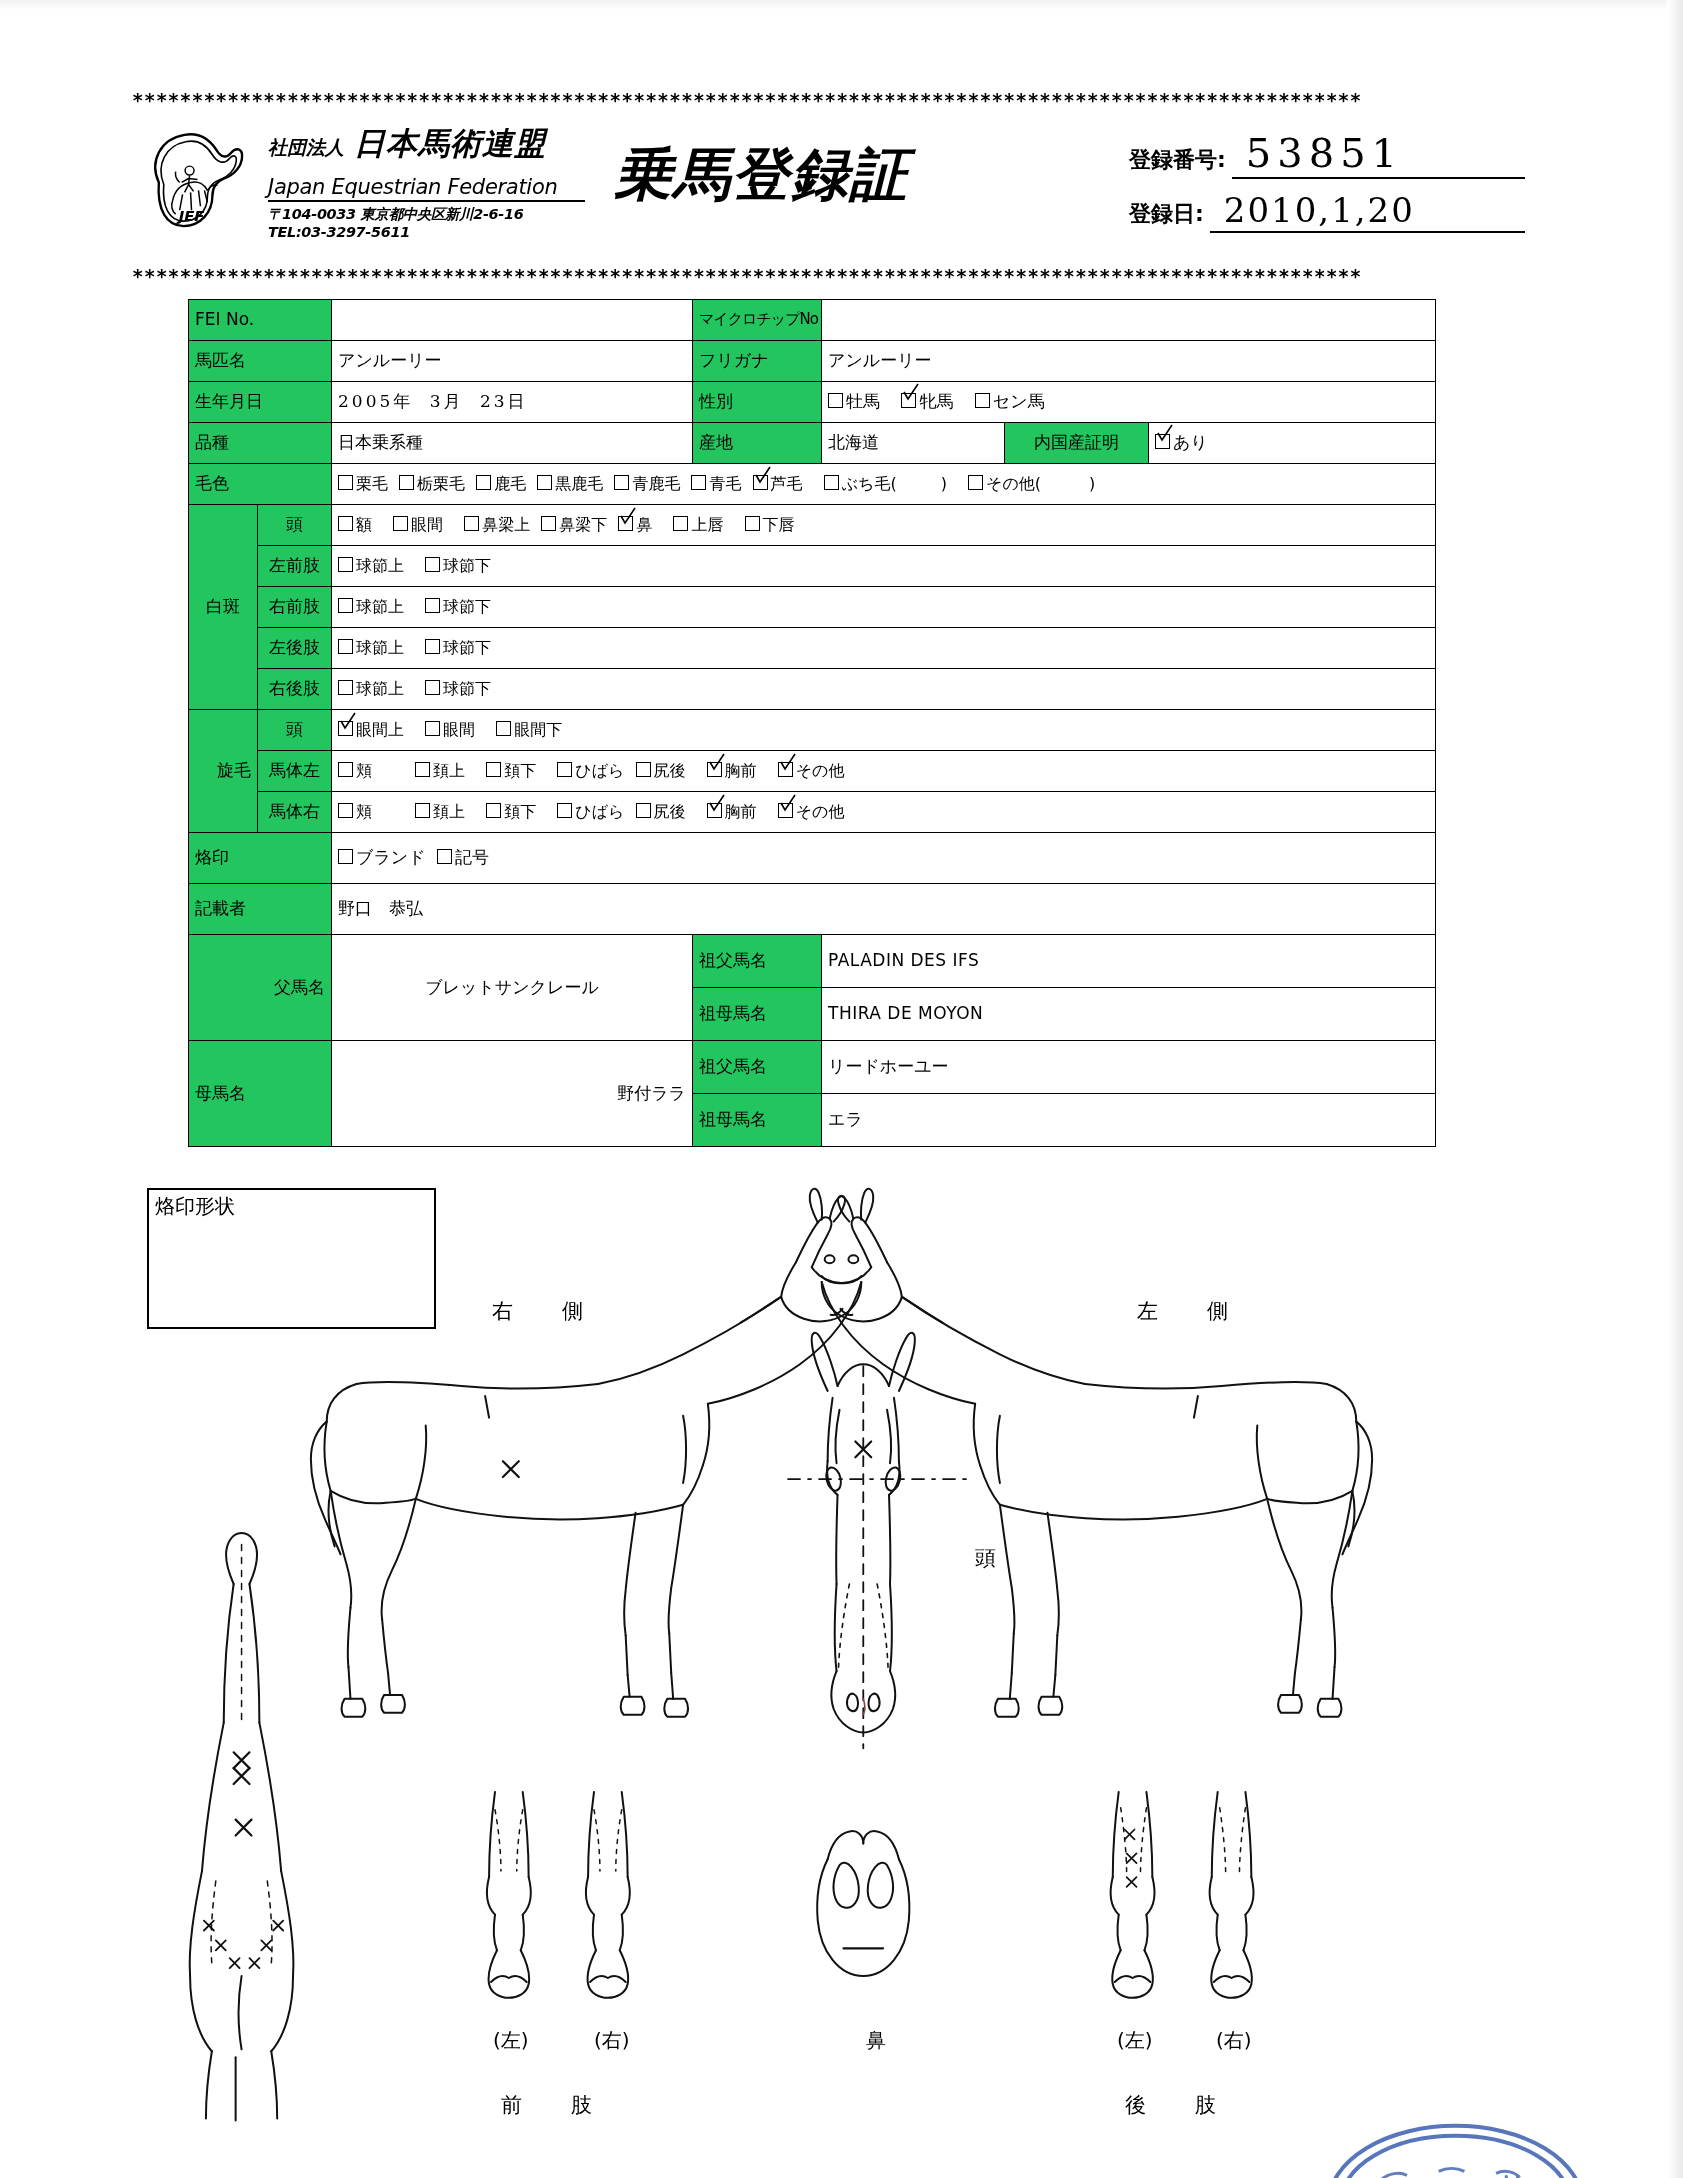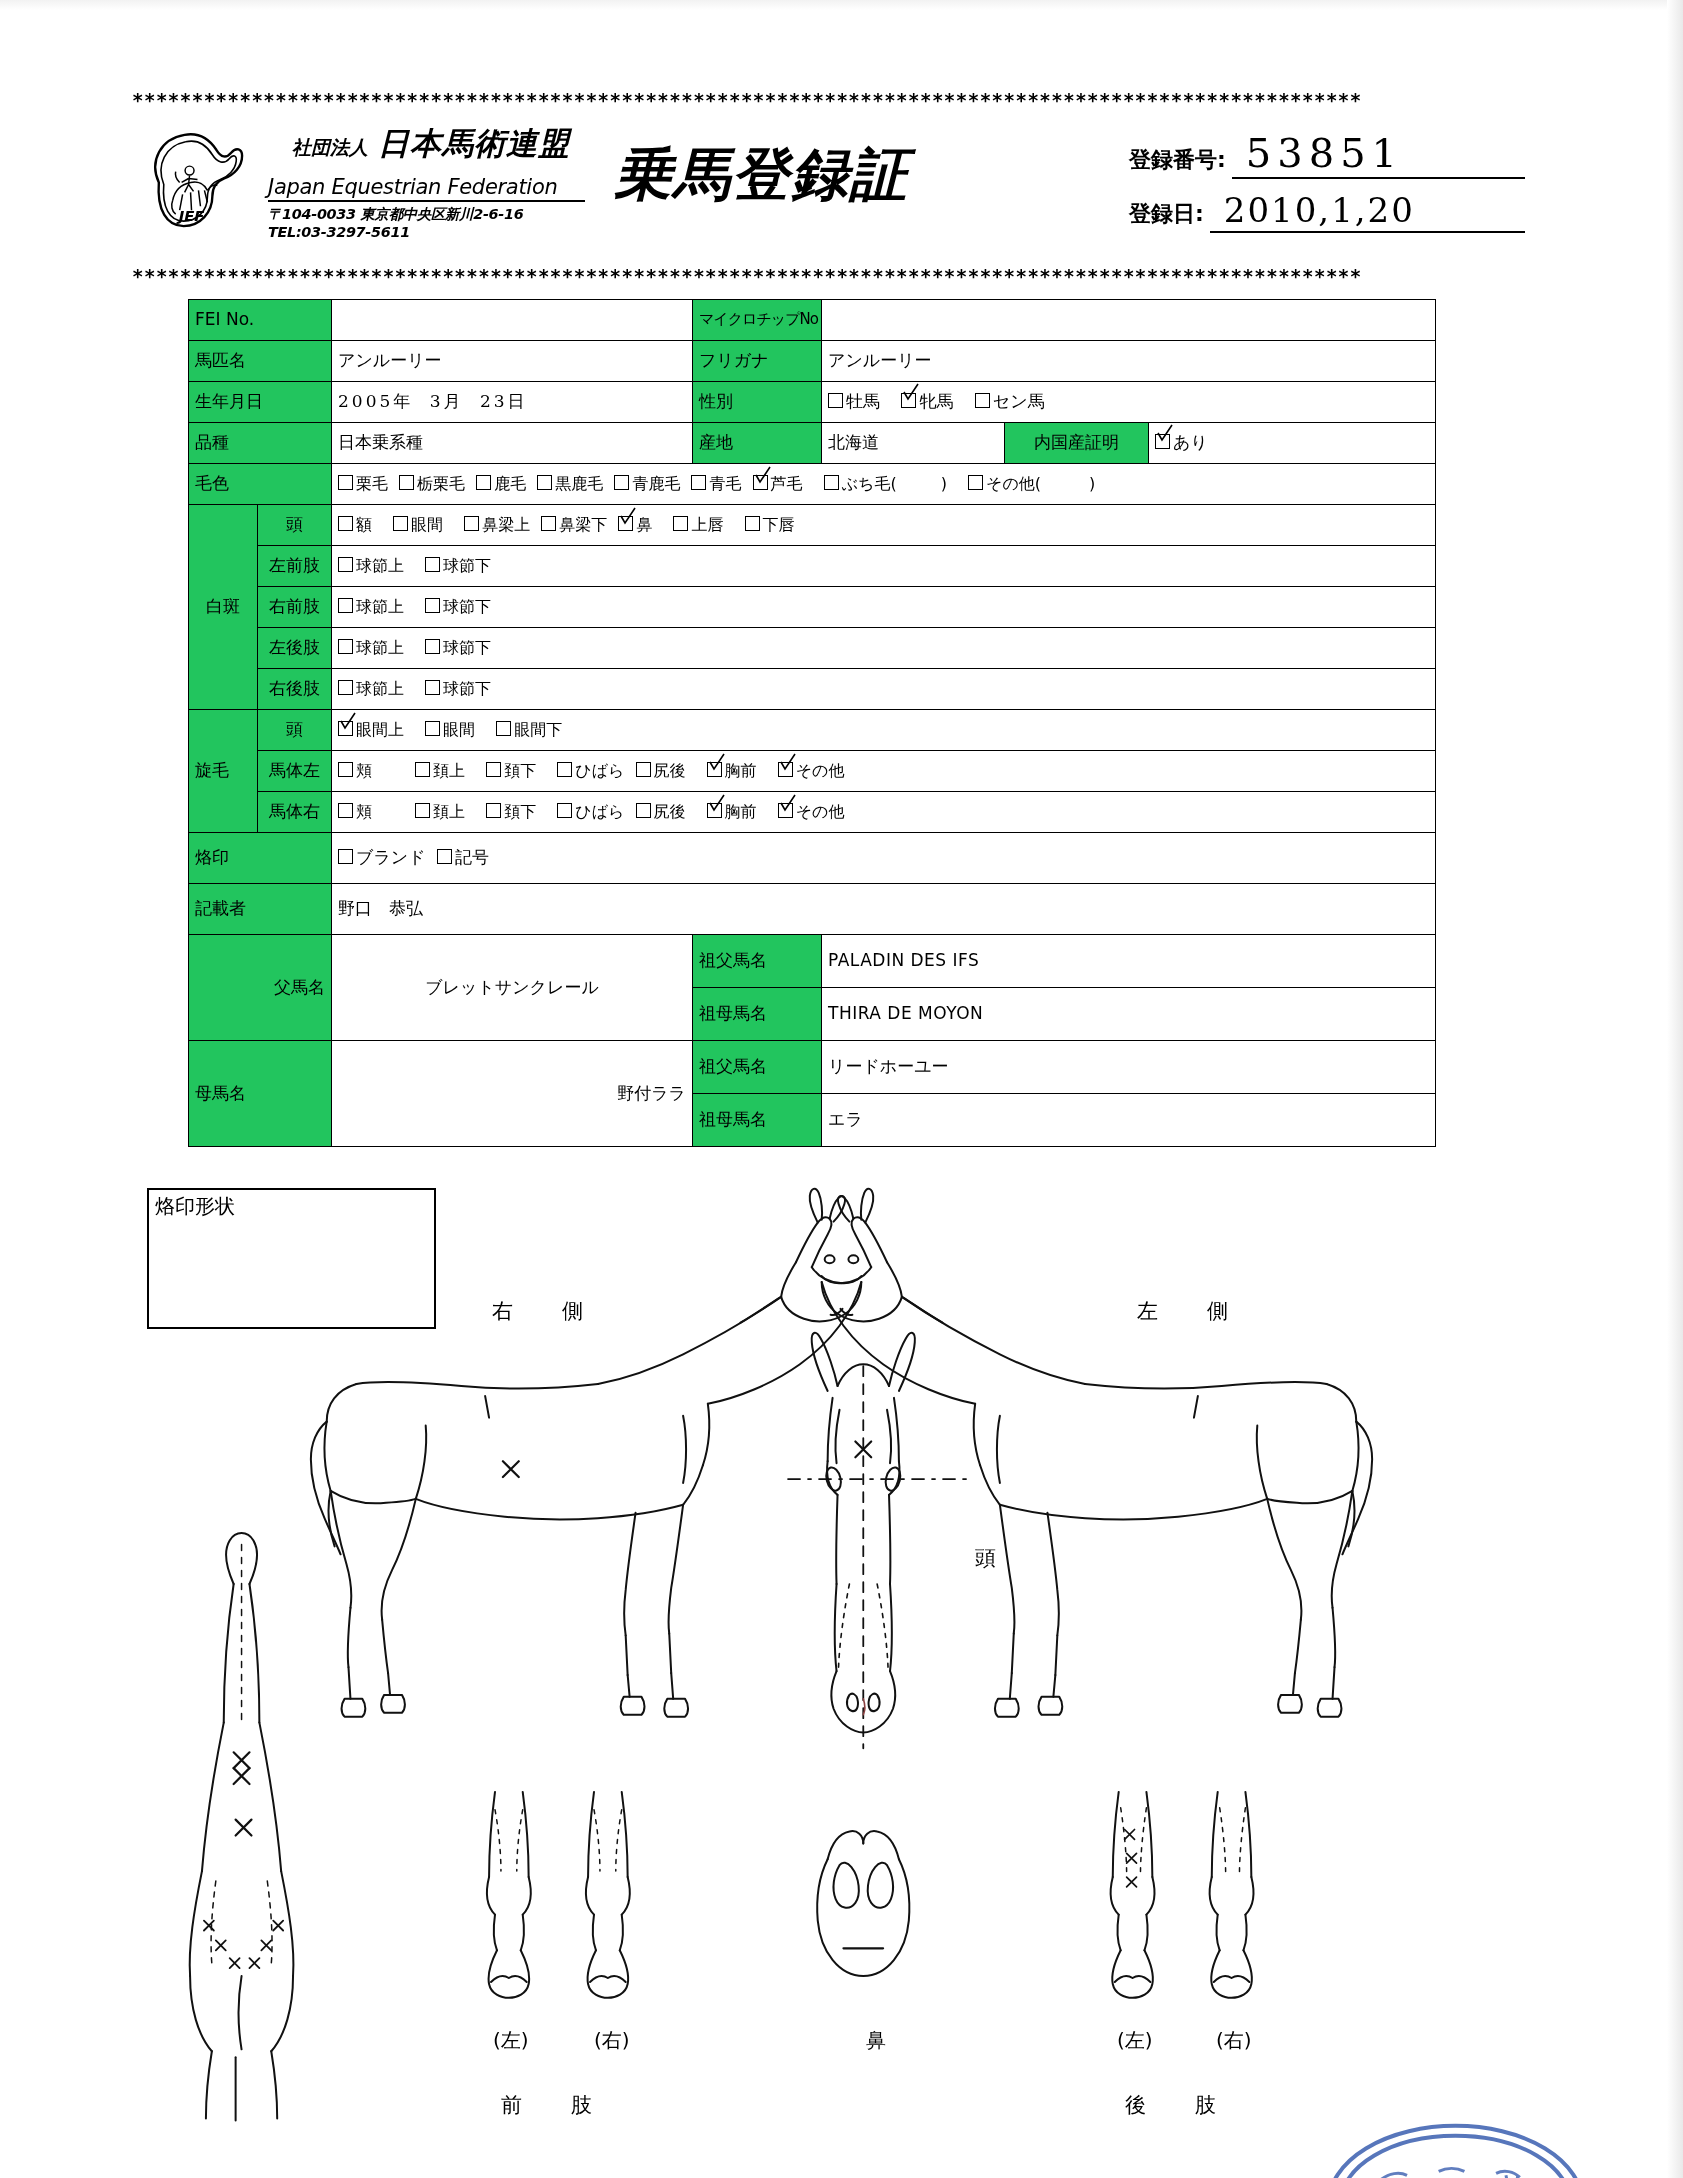--- a/index.html
+++ b/index.html
@@ -22,21 +22,21 @@
     font-family:"DejaVu Sans Mono","Liberation Mono",monospace;
     font-size:19px;letter-spacing:0.5px;font-weight:700;line-height:1;
     white-space:nowrap;overflow:hidden;
   }
   .star-rule.top{top:91px;}
   .star-rule.bottom{top:267px;}
 
   .header{position:absolute;left:129px;top:119px;width:1406px;height:139px;}
   .jef-logo{position:absolute;left:10px;top:4px;width:114px;height:114px;}
   .org-block{position:absolute;left:139px;top:4px;width:327px;}
-  .org-kanji{font-style:italic;font-weight:700;white-space:nowrap;margin-left:24px;}
+  .org-kanji{font-style:italic;font-weight:700;white-space:nowrap;}
   .org-kanji .small{font-size:19px;letter-spacing:0px;}
   .org-kanji .big{font-size:31px;letter-spacing:1px;margin-left:10px;}
   .org-en{font-style:italic;font-size:21px;font-weight:500;letter-spacing:-0.3px;margin-top:10px;white-space:nowrap;}
   .org-hr{border-bottom:2px solid #000;margin-top:1px;width:317px;}
   .org-addr{font-style:italic;font-weight:700;font-size:14.4px;letter-spacing:-0.3px;margin-top:3px;white-space:nowrap;}
   .org-tel{font-style:italic;font-weight:700;font-size:14.4px;letter-spacing:-0.3px;white-space:nowrap;}
 
   .doc-title{
     position:absolute;left:485px;top:18px;
     font-size:57px;font-weight:800;font-style:italic;letter-spacing:2px;
@@ -264,21 +264,21 @@
       </tr>
       <tr>
         <td class="lbl c">右後肢</td>
         <td class="val" colspan="5" style="font-size:16px">
           <span class="opt"><span class="cb"><span class="bx"></span></span><span>球節上</span></span>
           <span class="opt"><span class="cb"><span class="bx"></span></span><span>球節下</span></span>
         </td>
       </tr>
 
       <tr>
-        <td class="lbl" rowspan="3" style="text-align:left">旋毛</td>
+        <td class="lbl" rowspan="3" style="text-align:right">旋毛</td>
         <td class="lbl c">頭</td>
         <td class="val" colspan="5" style="font-size:16px">
           <span class="opt"><span class="cb on"><span class="bx"></span><svg class="tick" viewBox="0 0 18 22">
                   <path d="M2 9 L6 16 L16 1" fill="none" stroke="#000" stroke-width="1.6"></path>
                 </svg></span><span>眼間上</span></span>
           <span class="opt"><span class="cb"><span class="bx"></span></span><span>眼間</span></span>
           <span class="opt"><span class="cb"><span class="bx"></span></span><span>眼間下</span></span>
         </td>
       </tr>
       <tr>

